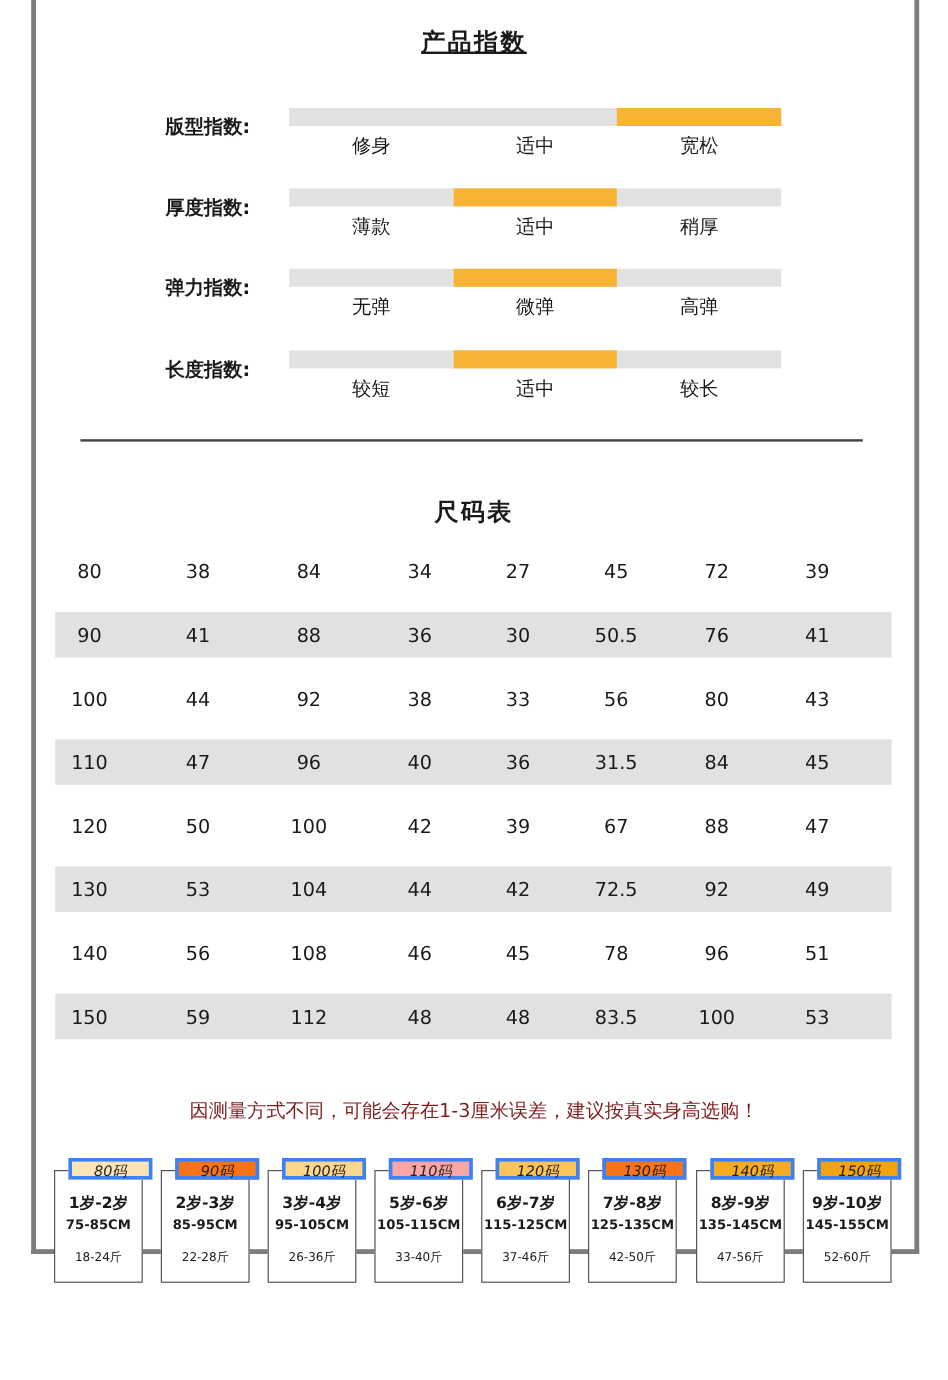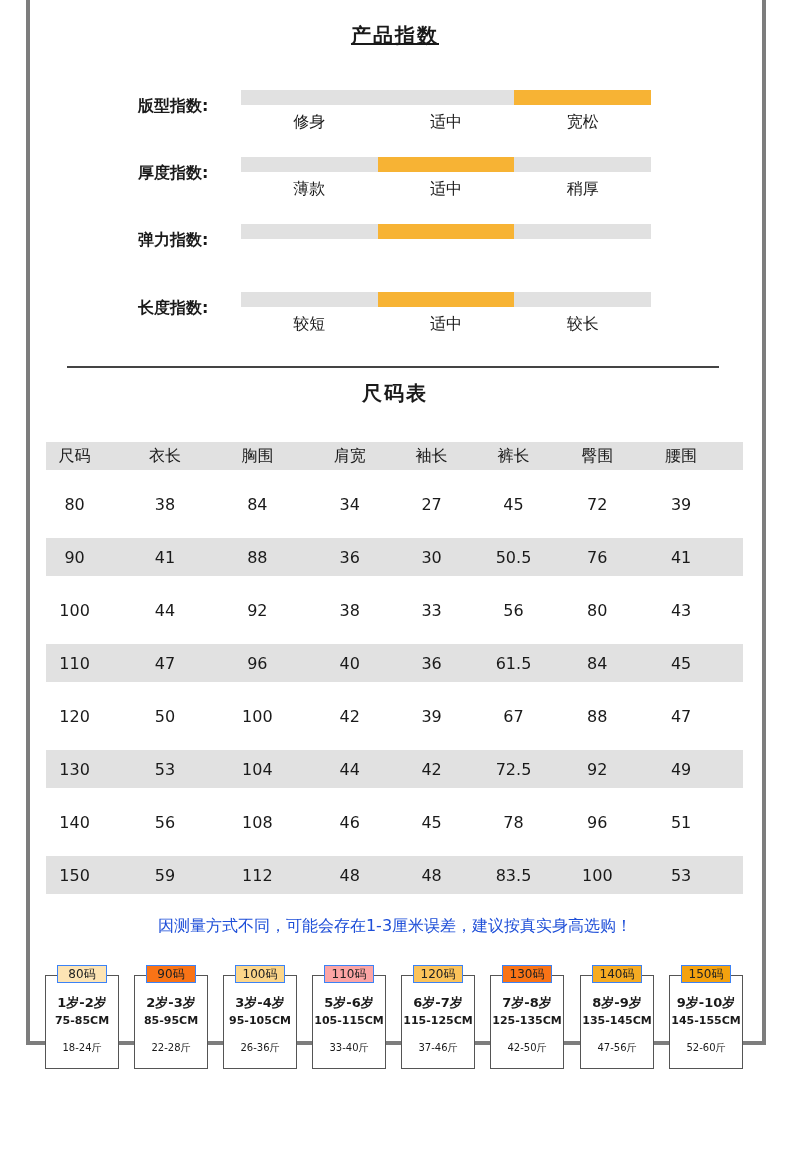--- a/index.html
+++ b/index.html
@@ -24,24 +24,24 @@
 
   .size-table { position: absolute; left: 46px; top: 442px; width: 697px; }
   .tr { display: flex; align-items: center; }
   .tr.head { height: 28px; background: #e1e1e1; }
   .tr.body { height: 38px; margin-top: 15px; }
   .tr.body.shade { background: #e1e1e1; }
   .td { text-align: center; font-size: 16px; }
   .c0 { width: 60px; } .c1 { width: 130px; } .c2 { width: 64px; } .c3 { width: 130px; }
   .c4 { width: 42px; } .c5 { width: 130px; } .c6 { width: 46px; } .c7 { width: 130px; }
 
-  .note { position: absolute; left: 0; top: 916px; width: 790px; text-align: center; font-size: 16px; color: #1d4ed8; }
+  .note { position: absolute; left: 0; top: 916px; width: 790px; text-align: center; font-size: 16px; color: #7f1d1d; }
 
   .card { position: absolute; top: 975px; width: 74px; height: 94px; background: #fff; border: 1px solid #555; text-align: center; }
-  .badge { position: absolute; left: 11px; top: -11px; width: 50px; height: 18px; border: 1px solid #3b82f6; font-size: 12px; line-height: 16px; color: #222; }
+  .badge { position: absolute; left: 11px; top: -11px; width: 70px; height: 18px; border: 3px solid #3b82f6; font-size: 12px; line-height: 16px; color: #222; font-style: italic; }
   .card-age { margin-top: 18px; font-size: 13px; font-weight: bold; }
   .card-height { margin-top: 2px; font-size: 11px; font-weight: bold; }
   .card-weight { margin-top: 14px; font-size: 10px; }
 </style>
 </head>
 <body>
 
 <div class="frame-left"></div>
 <div class="frame-right"></div>
 <div class="frame-bottom"></div>
@@ -75,51 +75,46 @@
         <div class="index-opt">稍厚</div>
       </div>
     </div>
     <div class="index-row" style="top: 224px;">
       <div class="index-label">弹力指数:</div>
       <div class="index-bar">
         <div class="index-seg"></div>
         <div class="index-seg active"></div>
         <div class="index-seg"></div>
       </div>
+      <div class="index-opts">
+        <div class="index-opt">无弹</div>
+        <div class="index-opt">微弹</div>
+        <div class="index-opt">高弹</div>
+      </div>
     </div>
     <div class="index-row" style="top: 292px;">
       <div class="index-label">长度指数:</div>
       <div class="index-bar">
         <div class="index-seg"></div>
         <div class="index-seg active"></div>
         <div class="index-seg"></div>
       </div>
       <div class="index-opts">
         <div class="index-opt">较短</div>
         <div class="index-opt">适中</div>
         <div class="index-opt">较长</div>
       </div>
     </div>
   </div>
 
 <div class="divider"></div>
 
-<div class="section-title" style="top:380px;">尺码表</div>
+<div class="section-title" style="top:413px;">尺码表</div>
 
 <div class="size-table" id="size-table">
-    <div class="tr head">
-      <div class="td c0">尺码</div>
-      <div class="td c1">衣长</div>
-      <div class="td c2">胸围</div>
-      <div class="td c3">肩宽</div>
-      <div class="td c4">袖长</div>
-      <div class="td c5">裤长</div>
-      <div class="td c6">臀围</div>
-      <div class="td c7">腰围</div>
-    </div>
     <div class="tr body">
       <div class="td c0">80</div>
       <div class="td c1">38</div>
       <div class="td c2">84</div>
       <div class="td c3">34</div>
       <div class="td c4">27</div>
       <div class="td c5">45</div>
       <div class="td c6">72</div>
       <div class="td c7">39</div>
     </div>
@@ -142,21 +137,21 @@
       <div class="td c5">56</div>
       <div class="td c6">80</div>
       <div class="td c7">43</div>
     </div>
     <div class="tr body shade">
       <div class="td c0">110</div>
       <div class="td c1">47</div>
       <div class="td c2">96</div>
       <div class="td c3">40</div>
       <div class="td c4">36</div>
-      <div class="td c5">61.5</div>
+      <div class="td c5">31.5</div>
       <div class="td c6">84</div>
       <div class="td c7">45</div>
     </div>
     <div class="tr body">
       <div class="td c0">120</div>
       <div class="td c1">50</div>
       <div class="td c2">100</div>
       <div class="td c3">42</div>
       <div class="td c4">39</div>
       <div class="td c5">67</div>

